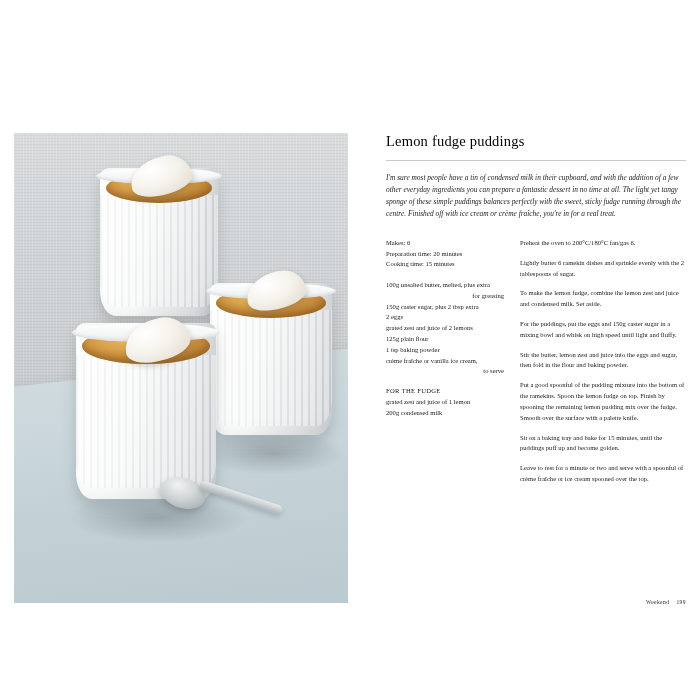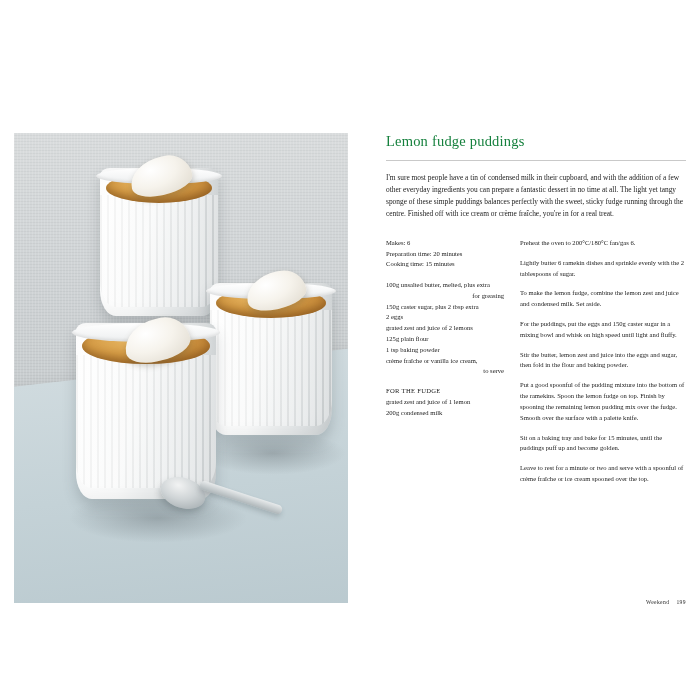--- a/index.html
+++ b/index.html
@@ -139,35 +139,36 @@
   .text-page {
     position: absolute;
     left: 386px;
     top: 133px;
     width: 300px;
     height: 470px;
   }
   .recipe-title {
     font-size: 14.5px;
     letter-spacing: .2px;
-    color: #15803d;
+    color: #000000;
     margin: 0 0 10px 0;
     font-weight: normal;
   }
   .title-rule {
     height: 1px;
     background: #c9c9c9;
     margin: 0 0 11px 0;
   }
   .intro {
     font-size: 7.4px;
     line-height: 1.62;
     color: #1b1b1b;
     margin: 0 0 18px 0;
     text-align: left;
+    font-style: italic;
   }
   .columns {
     display: flex;
     gap: 16px;
   }
   .col-left {
     width: 118px;
   }
   .col-right {
     width: 166px;

